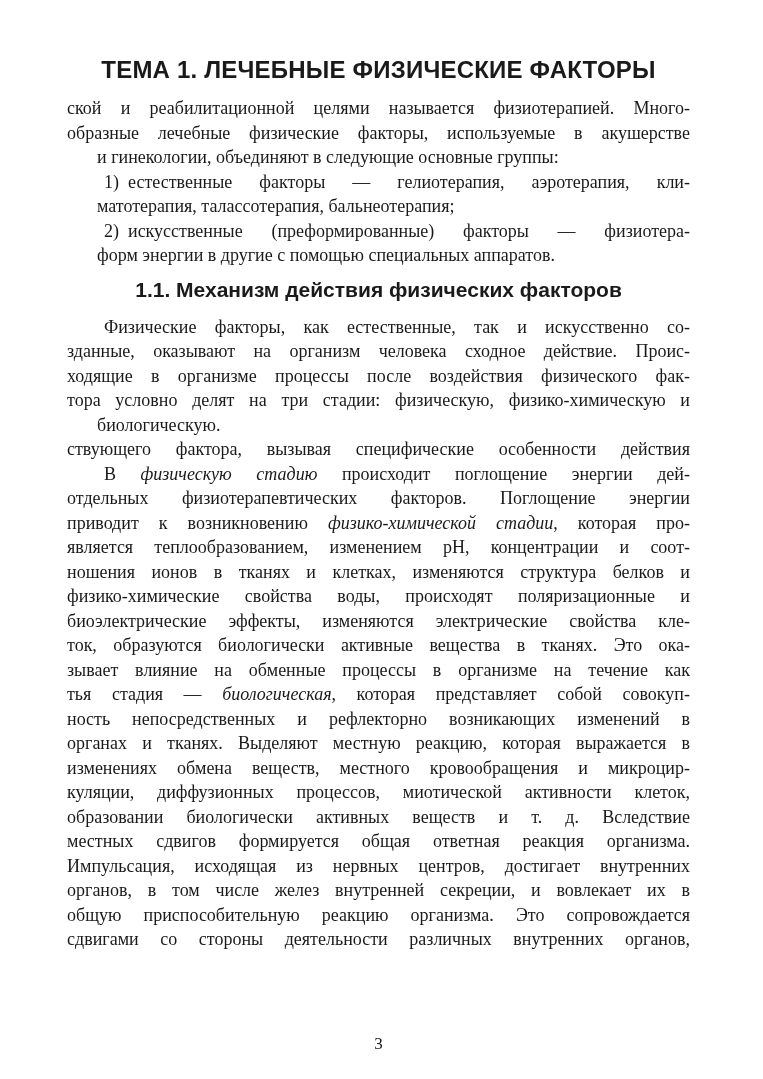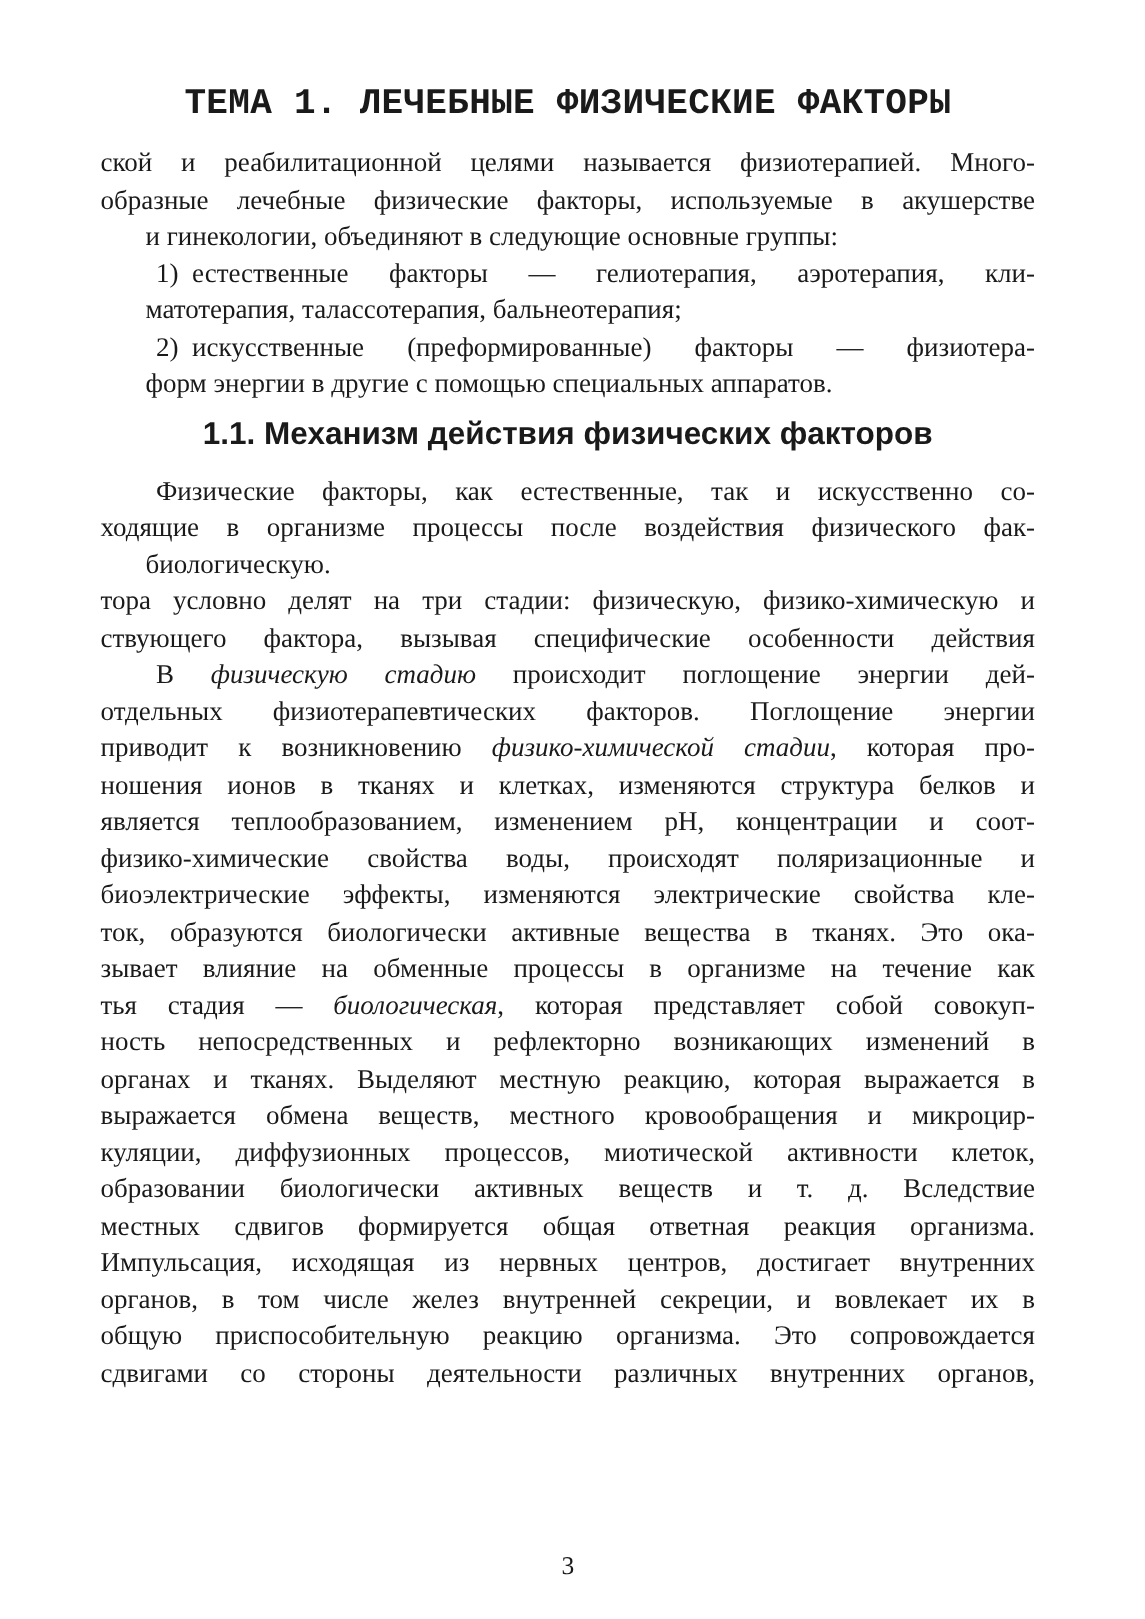--- a/index.html
+++ b/index.html
@@ -17,21 +17,21 @@
     font-family: "Liberation Serif", "DejaVu Serif", serif;
   }
   .content {
     position: absolute;
     left: 67px;
     top: 0;
     width: 623px;
   }
   .title {
     margin: 56px 0 0 0;
-    font-family: Liberation Mono, monospace;
+    font-family: Liberation Sans, sans-serif;
     font-weight: bold;
     font-size: 24px;
     line-height: 28px;
     text-align: center;
     letter-spacing: 0.2px;
   }
   .body-text {
     margin-top: 12px;
   }
   .line {
@@ -83,37 +83,38 @@
         <div class="line indent"><span>1) естественные факторы — гелиотерапия, аэротерапия, кли-</span></div>
         <div class="line no-fill"><span>матотерапия, талассотерапия, бальнеотерапия;</span></div>
         <div class="line indent"><span>2) искусственные (преформированные) факторы — физиотера-</span></div>
         <div class="line no-fill"><span>форм энергии в другие с помощью специальных аппаратов.</span></div>
       </div>
 
     <h2 class="section-heading">1.1. Механизм действия физических факторов</h2>
 
     <div class="body-text">
         <div class="line indent"><span>Физические факторы, как естественные, так и искусственно со-</span></div>
+        <div class="line"><span>зданные, оказывают на организм человека сходное действие. Проис-</span></div>
         <div class="line"><span>ходящие в организме процессы после воздействия физического фак-</span></div>
+        <div class="line"><span>тора условно делят на три стадии: физическую, физико-химическую и</span></div>
         <div class="line no-fill"><span>биологическую.</span></div>
-        <div class="line"><span>тора условно делят на три стадии: физическую, физико-химическую и</span></div>
         <div class="line"><span>ствующего фактора, вызывая специфические особенности действия</span></div>
         <div class="line indent"><span>В </span><span class="it">физическую стадию</span><span> происходит поглощение энергии дей-</span></div>
         <div class="line"><span>отдельных физиотерапевтических факторов. Поглощение энергии</span></div>
         <div class="line"><span>приводит к возникновению </span><span class="it">физико-химической стадии</span><span>, которая про-</span></div>
+        <div class="line"><span>является теплообразованием, изменением pH, концентрации и соот-</span></div>
         <div class="line"><span>ношения ионов в тканях и клетках, изменяются структура белков и</span></div>
-        <div class="line"><span>является теплообразованием, изменением pH, концентрации и соот-</span></div>
         <div class="line"><span>физико-химические свойства воды, происходят поляризационные и</span></div>
         <div class="line"><span>биоэлектрические эффекты, изменяются электрические свойства кле-</span></div>
         <div class="line"><span>ток, образуются биологически активные вещества в тканях. Это ока-</span></div>
         <div class="line"><span>зывает влияние на обменные процессы в организме на течение как</span></div>
         <div class="line"><span>тья стадия — </span><span class="it">биологическая</span><span>, которая представляет собой совокуп-</span></div>
         <div class="line"><span>ность непосредственных и рефлекторно возникающих изменений в</span></div>
         <div class="line"><span>органах и тканях. Выделяют местную реакцию, которая выражается в</span></div>
-        <div class="line"><span>выражается обмена веществ, местного кровообращения и микроцир-</span></div>
+        <div class="line"><span>изменениях обмена веществ, местного кровообращения и микроцир-</span></div>
         <div class="line"><span>куляции, диффузионных процессов, миотической активности клеток,</span></div>
         <div class="line"><span>образовании биологически активных веществ и т. д. Вследствие</span></div>
         <div class="line"><span>местных сдвигов формируется общая ответная реакция организма.</span></div>
         <div class="line"><span>Импульсация, исходящая из нервных центров, достигает внутренних</span></div>
         <div class="line"><span>органов, в том числе желез внутренней секреции, и вовлекает их в</span></div>
         <div class="line"><span>общую приспособительную реакцию организма. Это сопровождается</span></div>
         <div class="line"><span>сдвигами со стороны деятельности различных внутренних органов,</span></div>
       </div>
   </div>
 

